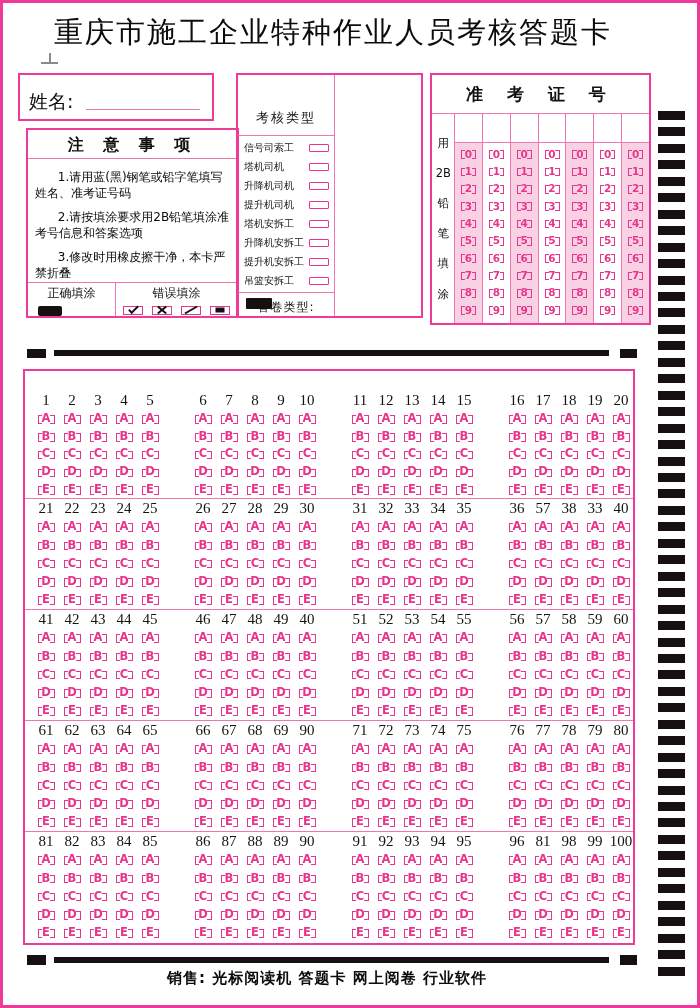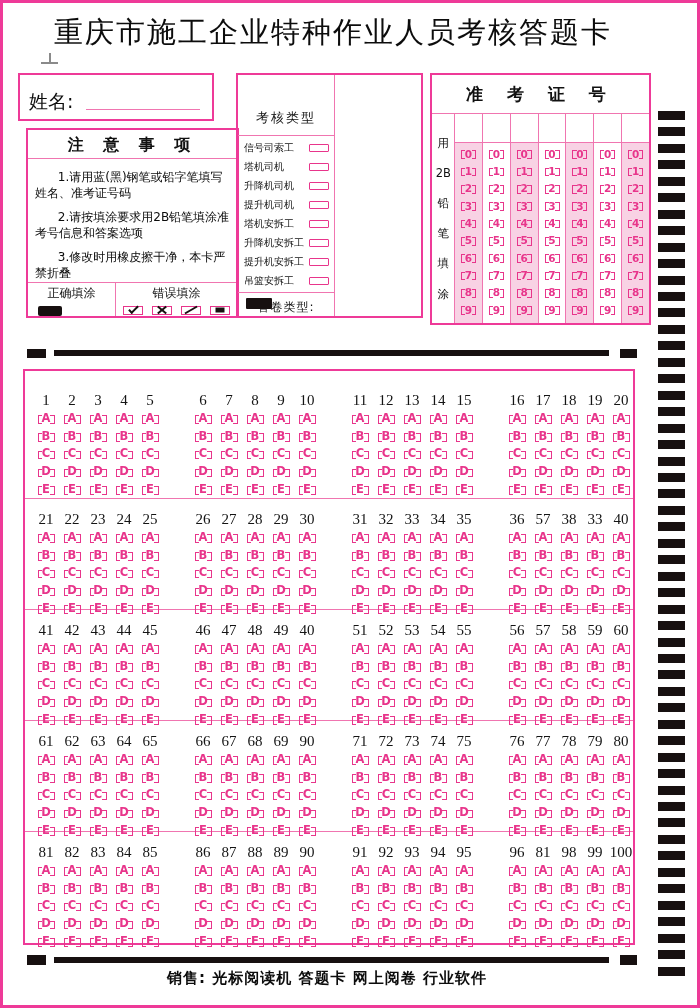--- a/index.html
+++ b/index.html
@@ -86,21 +86,21 @@
   .bub::before{left:0;border-right:none;}
   .bub::after{right:0;border-left:none;}
   .bub.digit{width:15px;font-size:10.5px;}
 
   
   .bar-sq{position:absolute;background:var(--ink);}
   .hbar{position:absolute;background:var(--ink);}
 
   
   .ans-box{position:absolute;left:20px;top:366px;width:612px;height:576px;border:2px solid var(--pink);}
-  .band{display:flex;padding-left:8px;padding-top:12px;height:111px;border-top:1.5px solid var(--pinkline);}
+  .band{display:flex;padding-left:8px;padding-top:1px;height:111px;border-top:1.5px solid var(--pinkline);}
   .band:first-child{height:127px;padding-top:21px;border-top:none;}
   .band:last-child{height:112px;}
   .qgroup{display:flex;margin-right:27px;}
   .qgroup:last-child{margin-right:0;}
   .qcol{width:26px;display:flex;flex-direction:column;align-items:center;}
   .qnum{font-family:"Liberation Serif","DejaVu Serif",serif;font-size:15px;color:#141414;height:16px;line-height:16px;margin-bottom:2px;}
   .qcol .bub{margin:3.1px 0;}
 
   
   .timing{position:absolute;left:655px;top:108px;width:27px;height:865px;display:flex;flex-direction:column;justify-content:space-between;}

